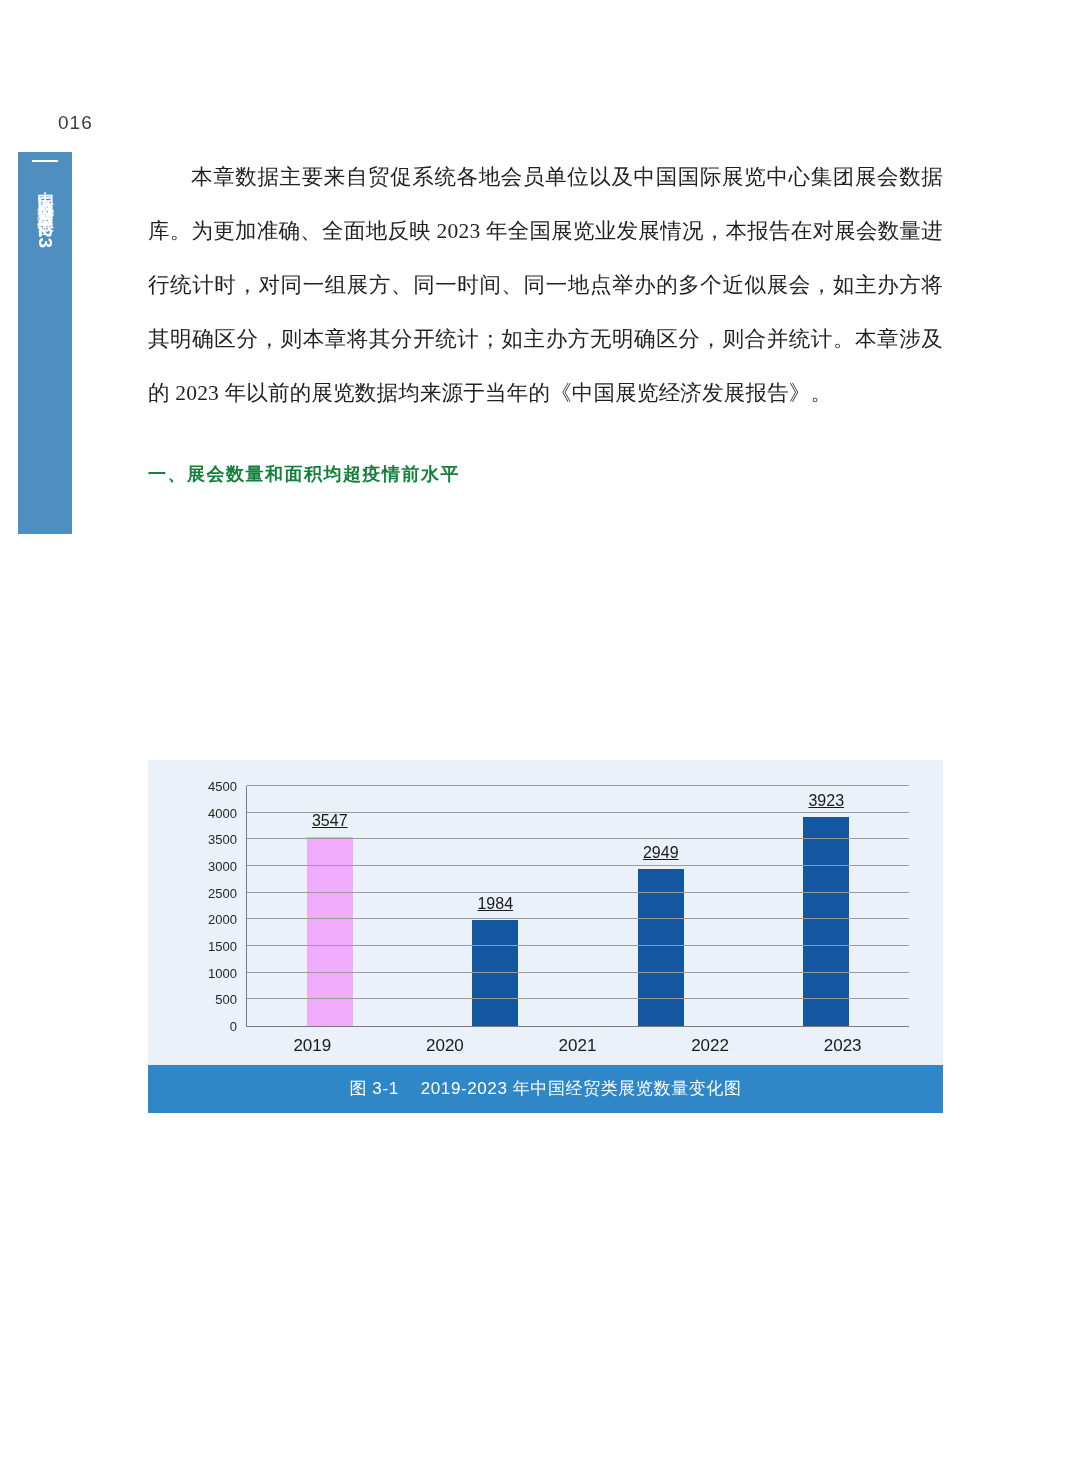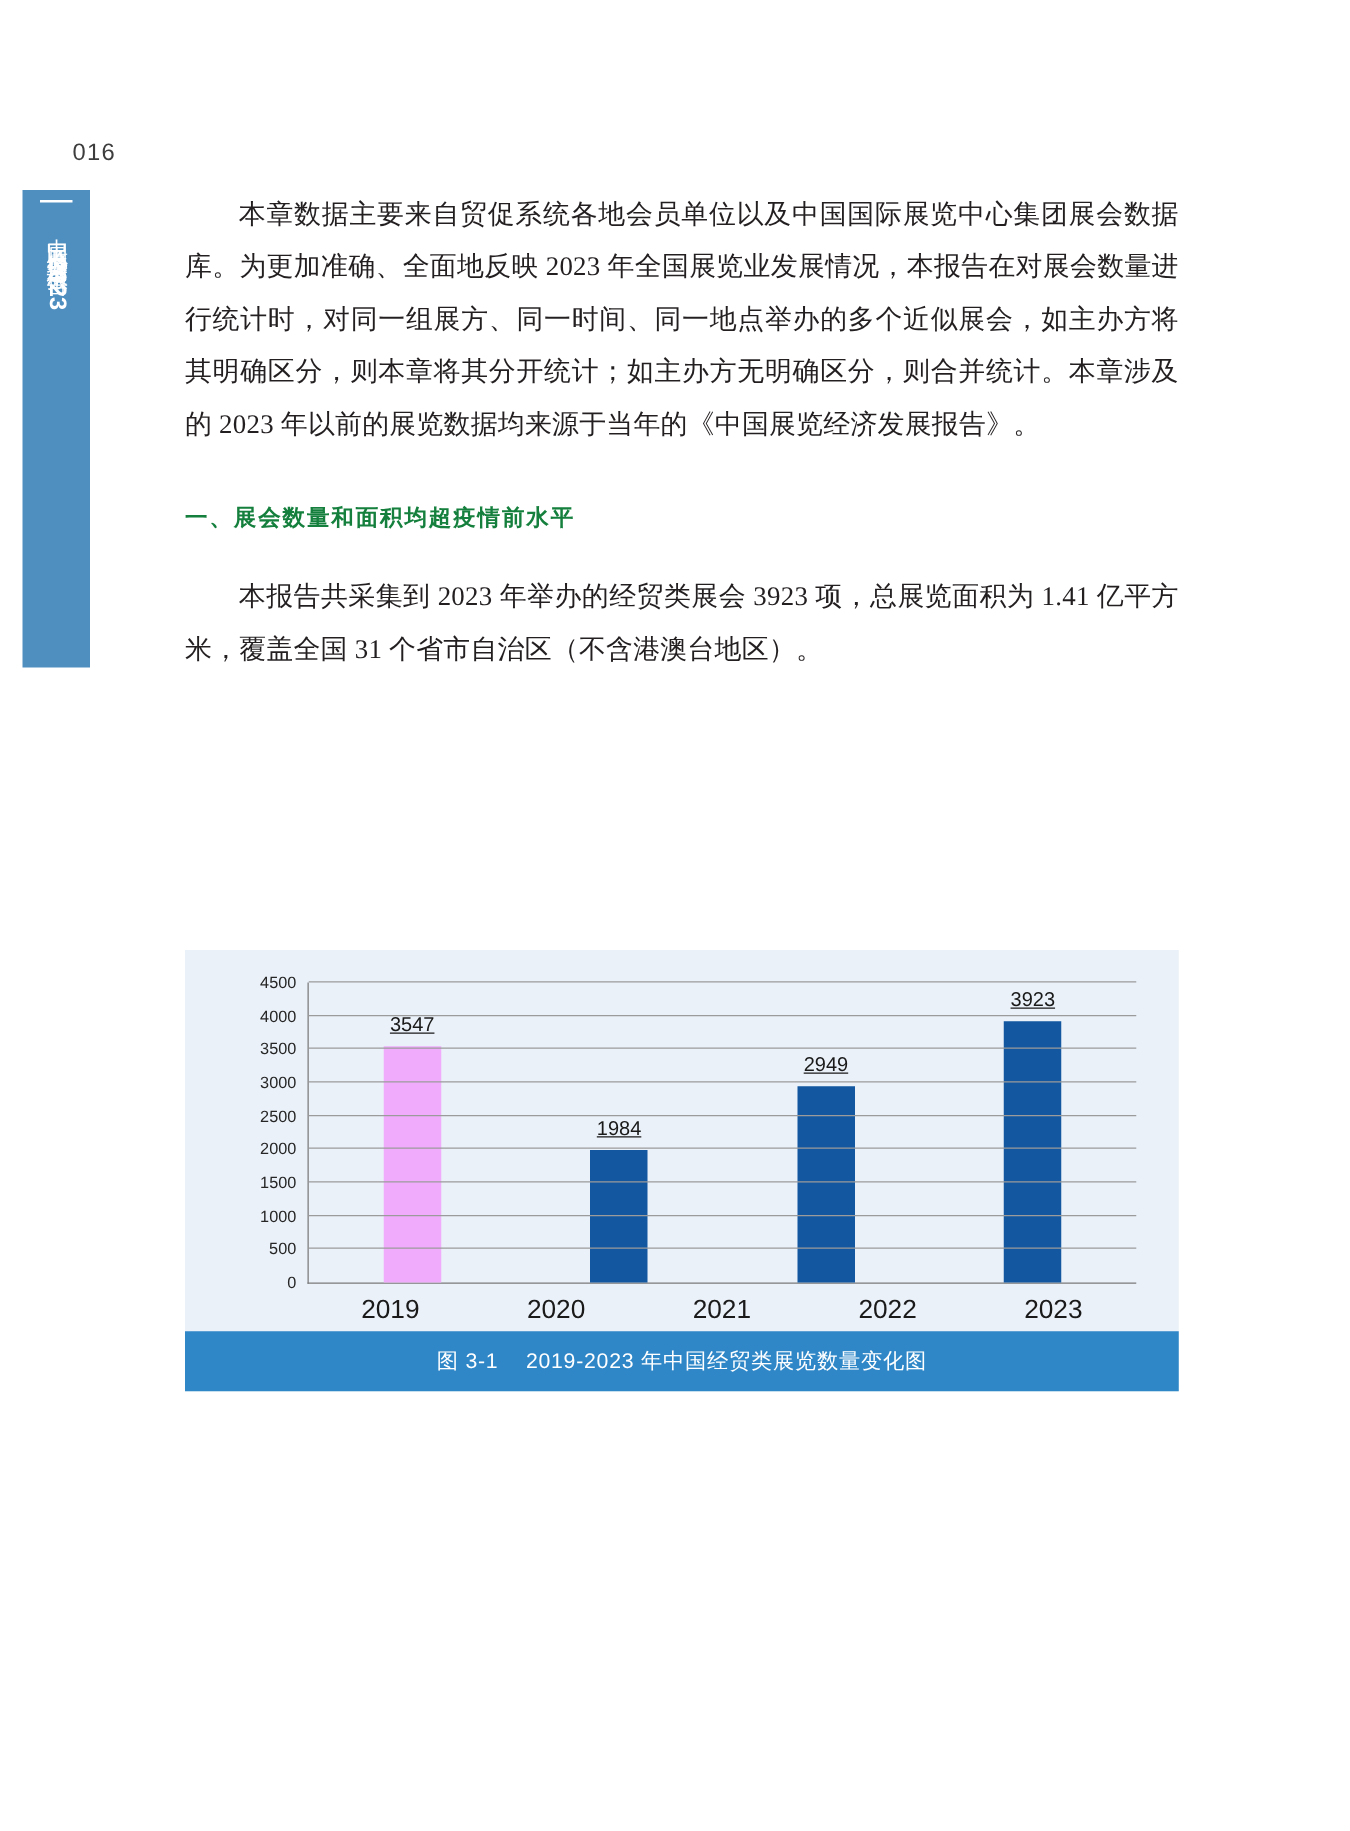--- a/index.html
+++ b/index.html
@@ -85,21 +85,21 @@
   
   #content {
     position: absolute;
     left: 148px;
     top: 150px;
     width: 795px;
   }
   p.body-par {
     margin: 0 0 6px 0;
     font-size: 21.5px;
-    line-height: 42px;
+    line-height: 54px;
     text-align: justify;
     text-justify: inter-ideograph;
     text-indent: 2em;
     letter-spacing: 0.2px;
   }
   h2.section-heading {
     font-family: Liberation Serif, serif;
     color: #15803d;
     font-size: 18px;
     font-weight: bold;
@@ -186,21 +186,21 @@
     margin-left: 72px;
     margin-right: 8px;
     display: flex;
     justify-content: space-around;
     padding-top: 9px;
   }
   #xaxis .xtick {
     width: 18.6%;
     text-align: center;
     font-family: "Liberation Sans", sans-serif;
-    font-size: 21px;
+    font-size: 17px;
     color: #1a1a1a;
   }
   #figure-caption {
     background: #2f87c8;
     color: #ffffff;
     text-align: center;
     font-family: "Liberation Sans", sans-serif;
     font-size: 17px;
     letter-spacing: 0.6px;
     padding: 12px 0 13px 0;
@@ -217,21 +217,20 @@
     <span class="vtext">中国展览经济发展报告</span>
     <span class="vyear">2023</span>
   </div>
 </div>
 
 <div id="content">
   <p class="body-par">本章数据主要来自贸促系统各地会员单位以及中国国际展览中心集团展会数据库。为更加准确、全面地反映 2023 年全国展览业发展情况，本报告在对展会数量进行统计时，对同一组展方、同一时间、同一地点举办的多个近似展会，如主办方将其明确区分，则本章将其分开统计；如主办方无明确区分，则合并统计。本章涉及的 2023 年以前的展览数据均来源于当年的《中国展览经济发展报告》。</p>
 
   <h2 class="section-heading">一、展会数量和面积均超疫情前水平</h2>
 
-  <p class="body-par">本报告共采集到 2023 年举办的经贸类展会 3923 项，总展览面积为 1.41 亿平方米，覆盖全国 31 个省市自治区（不含港澳台地区）。</p>
 </div>
 
 <div id="figure">
   <div id="chart-area">
     <div id="plot">
 
       <div id="bars">
           <div class="bar-slot">
             <div class="bar" style="height: 78.8222%; background: #f0abfc;">
               <div class="bar-label">3547</div>

